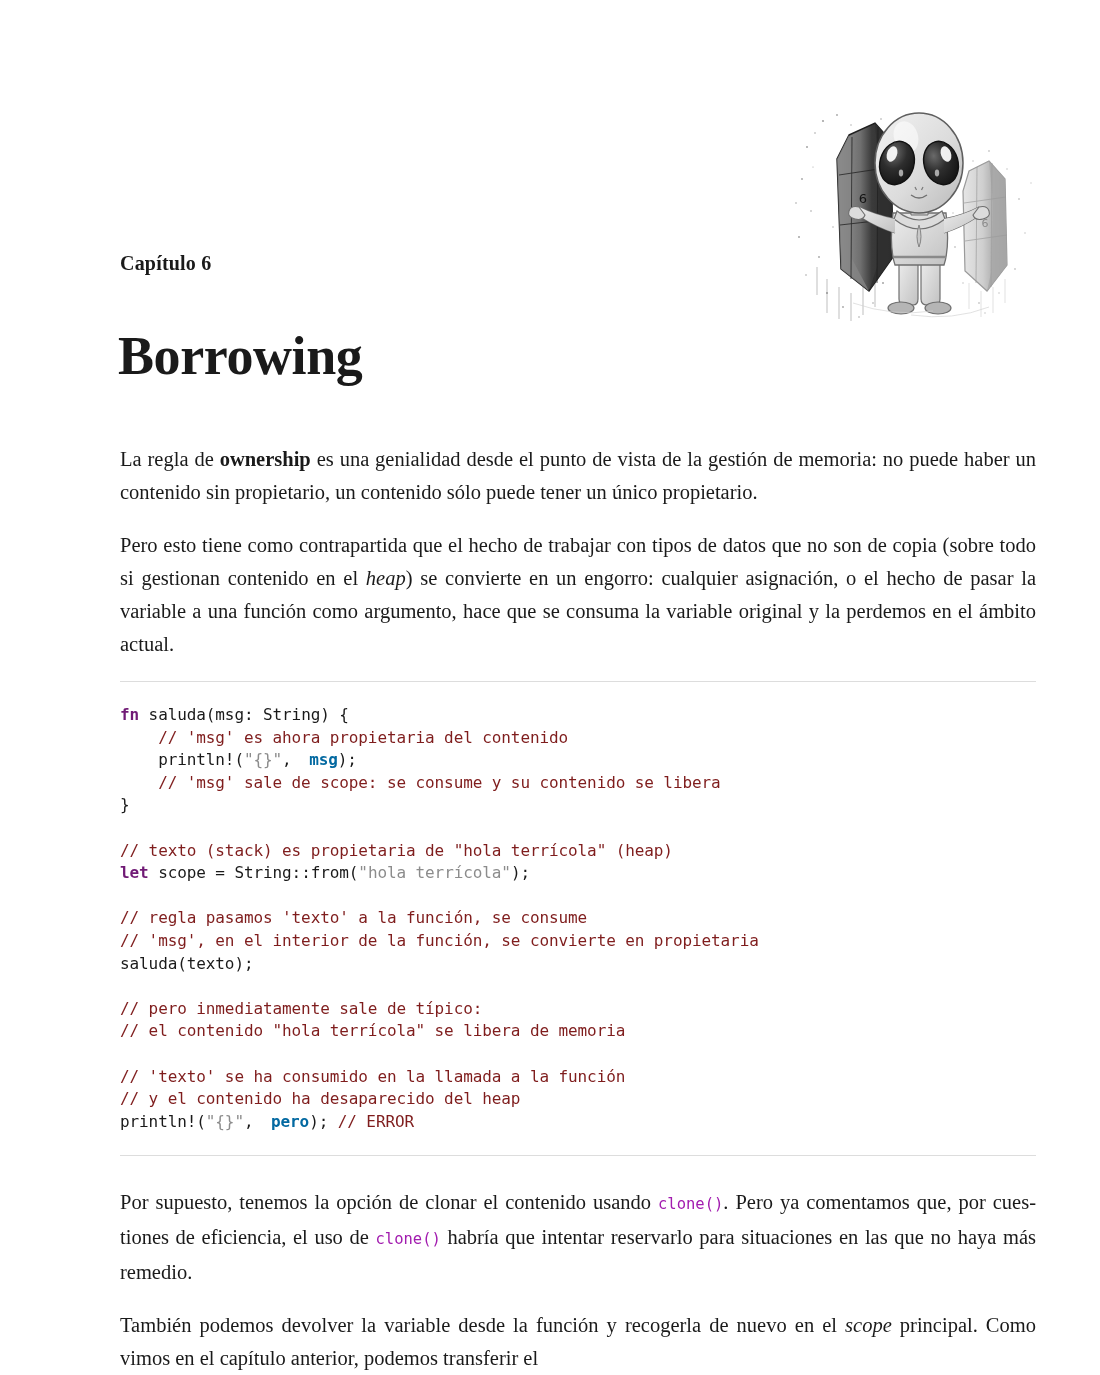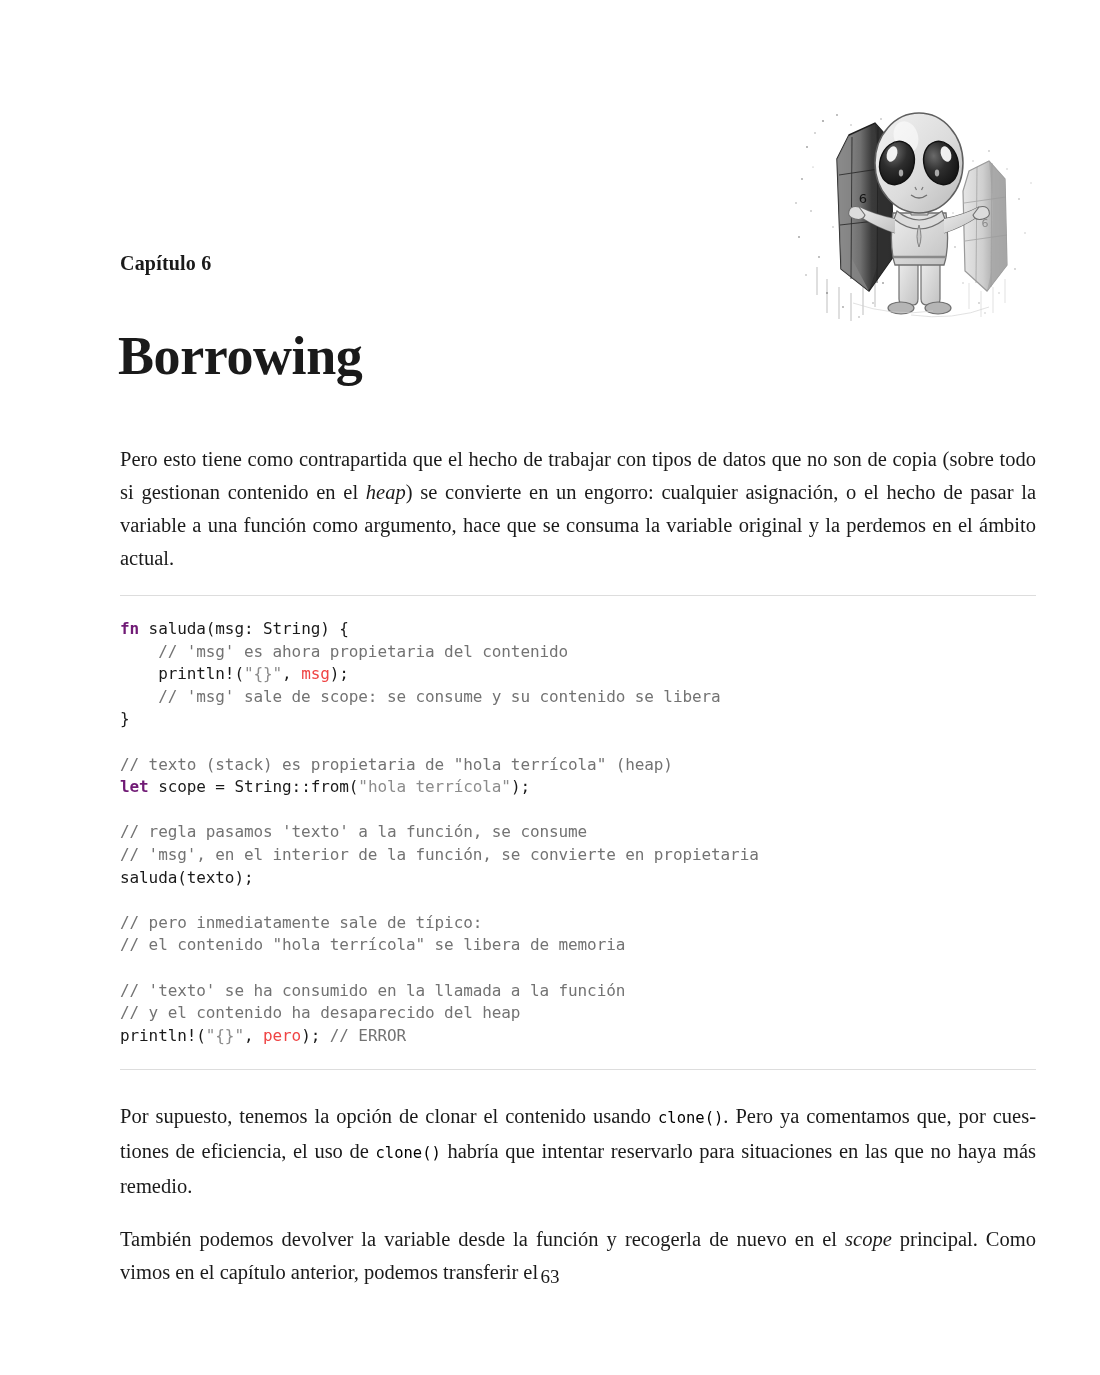--- a/index.html
+++ b/index.html
@@ -61,21 +61,21 @@
     text-align: justify;
     text-justify: inter-word;
     hyphens: manual;
   }
   p.para:last-child { margin-bottom: 0; }
   .b { font-weight: bold; }
   .i { font-style: italic; }
   code.inline {
     font-family: "DejaVu Sans Mono", "Liberation Mono", monospace;
     font-size: 15.5px;
-    color: #000000;
+    color: #a21caf;
   }
 
   hr.rule {
     border: 0;
     border-top: 1px solid #dddddd;
     margin: 0;
     height: 0;
   }
 
   
@@ -83,22 +83,22 @@
   pre.code {
     font-family: "DejaVu Sans Mono", "Liberation Mono", monospace;
     font-size: 16px;
     line-height: 22.6px;
     margin: 0;
     color: #1a1a1a;
     white-space: pre;
     letter-spacing: -0.1px;
   }
   pre.code .kw { font-weight: bold; color: #701a75; }
-  pre.code .bold { font-weight: normal; color: #ef4444; }
-  pre.code .cm { color: #737373; }
+  pre.code .bold { font-weight: bold; color: #0369a1; margin-left: 8px; }
+  pre.code .cm { color: #7f1d1d; }
   pre.code .str { color: #8c8c8c; }
 
   .spacer-top { height: 22px; }
   .spacer-bot { height: 22px; }
 
   
   .page-number {
     position: absolute;
     left: 0;
     right: 0;
@@ -273,20 +273,21 @@
         <path d="M118 208 Q160 214 196 200"></path>
       </g>
     </svg>
   </div>
 
   <div class="chapter-label">Capítulo 6</div>
   <h1 class="chapter-title">Borrowing</h1>
 
   <div class="body-col">
 
+    <p class="para"><span>La regla de </span><span class="b">ownership</span><span> es una genialidad desde el punto de vista de la gestión de memoria: no puede haber un contenido sin propietario, un contenido sólo puede tener un único propietario.</span></p>
 
     <p class="para"><span>Pero esto tiene como contrapartida que el hecho de trabajar con tipos de datos que no son de copia (sobre todo si gestionan contenido en el </span><span class="i">heap</span><span>) se convierte en un engorro: cualquier asignación, o el hecho de pasar la variable a una función como argumento, hace que se consuma la variable original y la perdemos en el ámbito actual.</span></p>
 
 
     <hr class="rule">
     <div class="spacer-top"></div>
 
     <div class="code-wrap">
       <pre class="code"><span class="kw">fn</span><span> saluda(msg: String) {</span>
 <span class="cm">    // 'msg' es ahora propietaria del contenido</span>
@@ -312,14 +313,13 @@
     <div class="spacer-bot"></div>
     <hr class="rule">
 
     <div style="height:30px"></div>
 
     <p class="para"><span>Por supuesto, tenemos la opción de clonar el contenido usando </span><code class="inline">clone()</code><span>. Pero ya comentamos que, por cues-tiones de eficiencia, el uso de </span><code class="inline">clone()</code><span> habría que intentar reservarlo para situaciones en las que no haya más remedio.</span></p>
 
     <p class="para"><span>También podemos devolver la variable desde la función y recogerla de nuevo en el </span><span class="i">scope</span><span> principal. Como vimos en el capítulo anterior, podemos transferir el </span></p>
   </div>
 
-  <div class="page-number">63</div>
 </div>
 
 </body></html>

